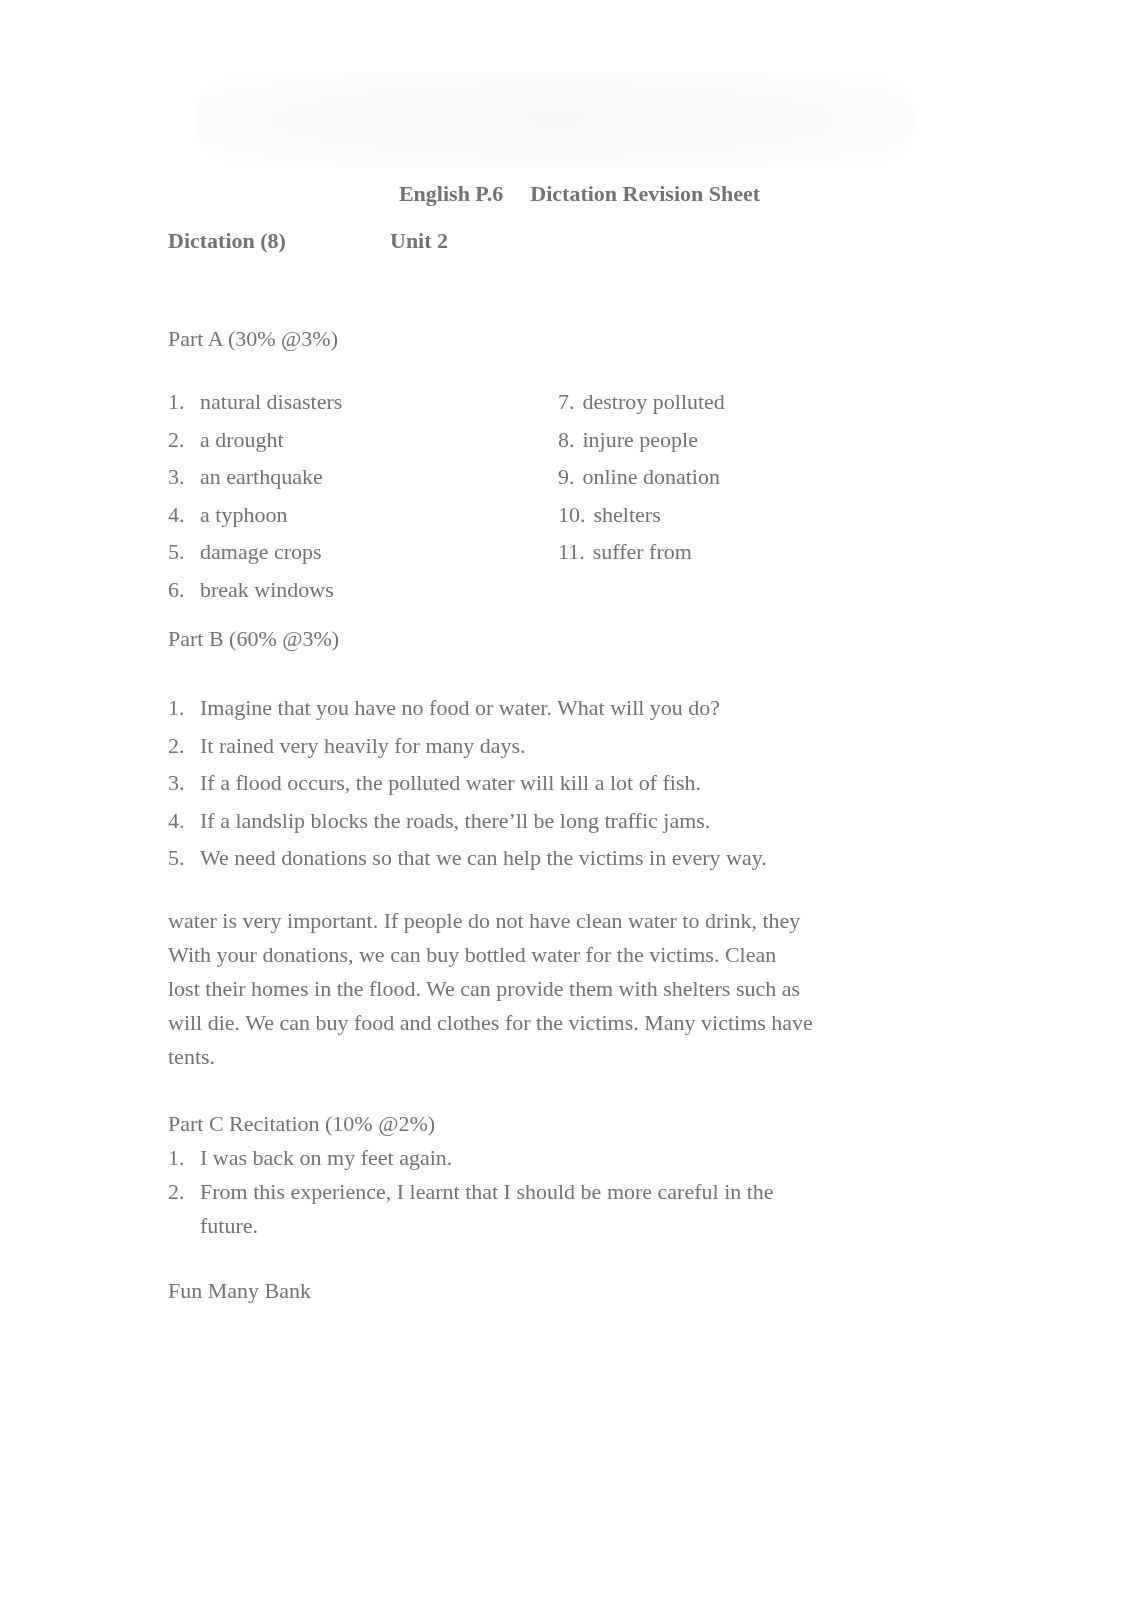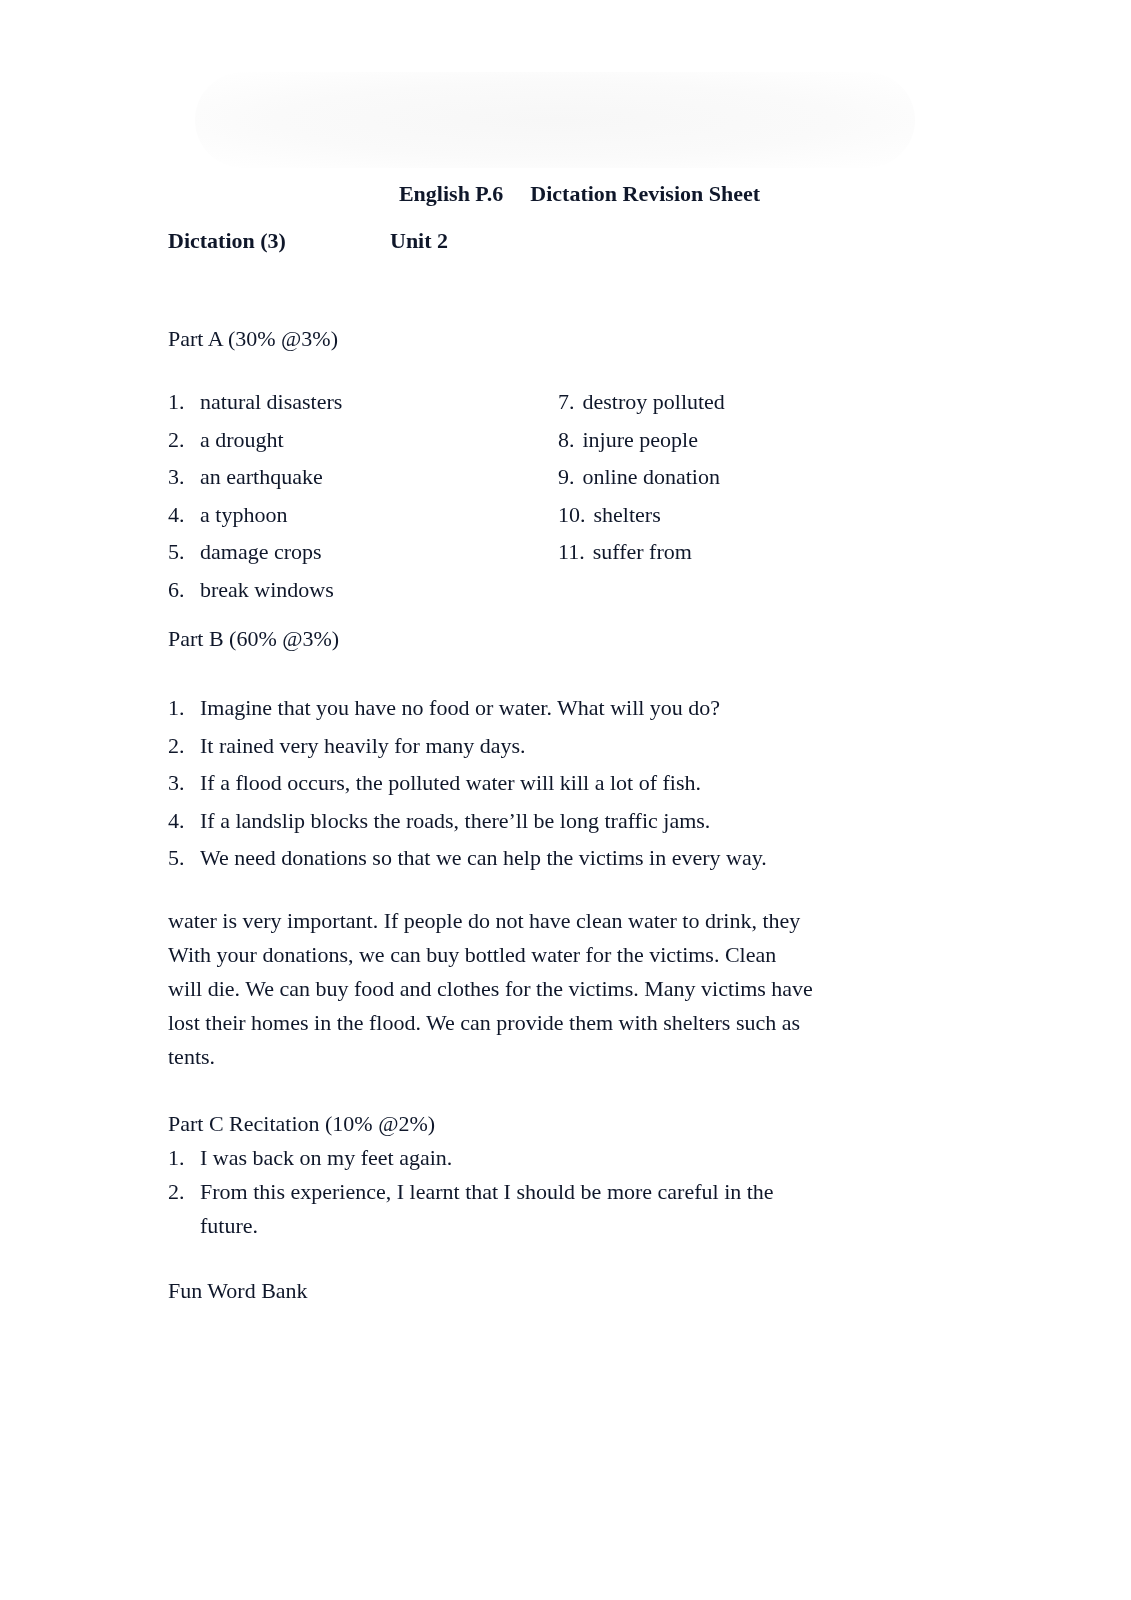--- a/index.html
+++ b/index.html
@@ -5,21 +5,21 @@
   html, body {
     margin: 0;
     padding: 0;
     background: #ffffff;
   }
   .page {
     position: relative;
     width: 1131px;
     height: 1600px;
     background: #ffffff;
-    color: #0f172a;
+    color: #737373;
     font-family: "Liberation Serif", "DejaVu Serif", serif;
     font-size: 22px;
     overflow: hidden;
     box-sizing: border-box;
     padding-left: 168px;
     padding-right: 140px;
   }
   .erased-blob {
     position: absolute;
     left: 195px;
@@ -97,21 +97,21 @@
 
 <div class="page">
 
   <div class="erased-blob"></div>
 
   <div class="doc-title">
     <span class="title-left">English P.6</span><span class="title-right">Dictation Revision Sheet</span>
   </div>
 
   <div class="doc-subtitle">
-    <span class="sub-left">Dictation (3)</span>
+    <span class="sub-left">Dictation (8)</span>
     <span class="sub-right">Unit 2</span>
   </div>
 
   <div class="section-heading heading-a">Part A (30% @3%)</div>
 
   <div class="two-col">
     <div class="col-left">
       <div class="vocab-row"><span class="num-l">1.</span><span>natural disasters</span></div>
       <div class="vocab-row"><span class="num-l">2.</span><span>a drought</span></div>
       <div class="vocab-row"><span class="num-l">3.</span><span>an earthquake</span></div>
@@ -149,38 +149,38 @@
       </div>
     <div class="sentence-row">
         <span class="num-l">5.</span>
         <span>We need donations so that we can help the victims in every way.</span>
       </div>
   </div>
 
   <div class="paragraph">
     <div class="para-line">water is very important. If people do not have clean water to drink, they</div>
     <div class="para-line">With your donations, we can buy bottled water for the victims. Clean</div>
+    <div class="para-line">lost their homes in the flood. We can provide them with shelters such as</div>
     <div class="para-line">will die. We can buy food and clothes for the victims. Many victims have</div>
-    <div class="para-line">lost their homes in the flood. We can provide them with shelters such as</div>
     <div class="para-line">tents.</div>
   </div>
 
   <div class="part-c">
     <div class="section-heading">Part C Recitation (10% @2%)</div>
     <div class="c-row">
         <span class="num-l">1.</span>
         <span>I was back on my feet again.</span>
       </div>
     <div class="c-row">
         <span class="num-l">2.</span>
         <span>From this experience, I learnt that I should be more careful in the</span>
       </div>
     <div class="c-row">
         <span class="num-l"></span>
         <span>future.</span>
       </div>
   </div>
 
   <div class="part-d">
-    <div>Fun Word Bank</div>
+    <div>Fun Many Bank</div>
   </div>
 
 </div>
 
 </body></html>

